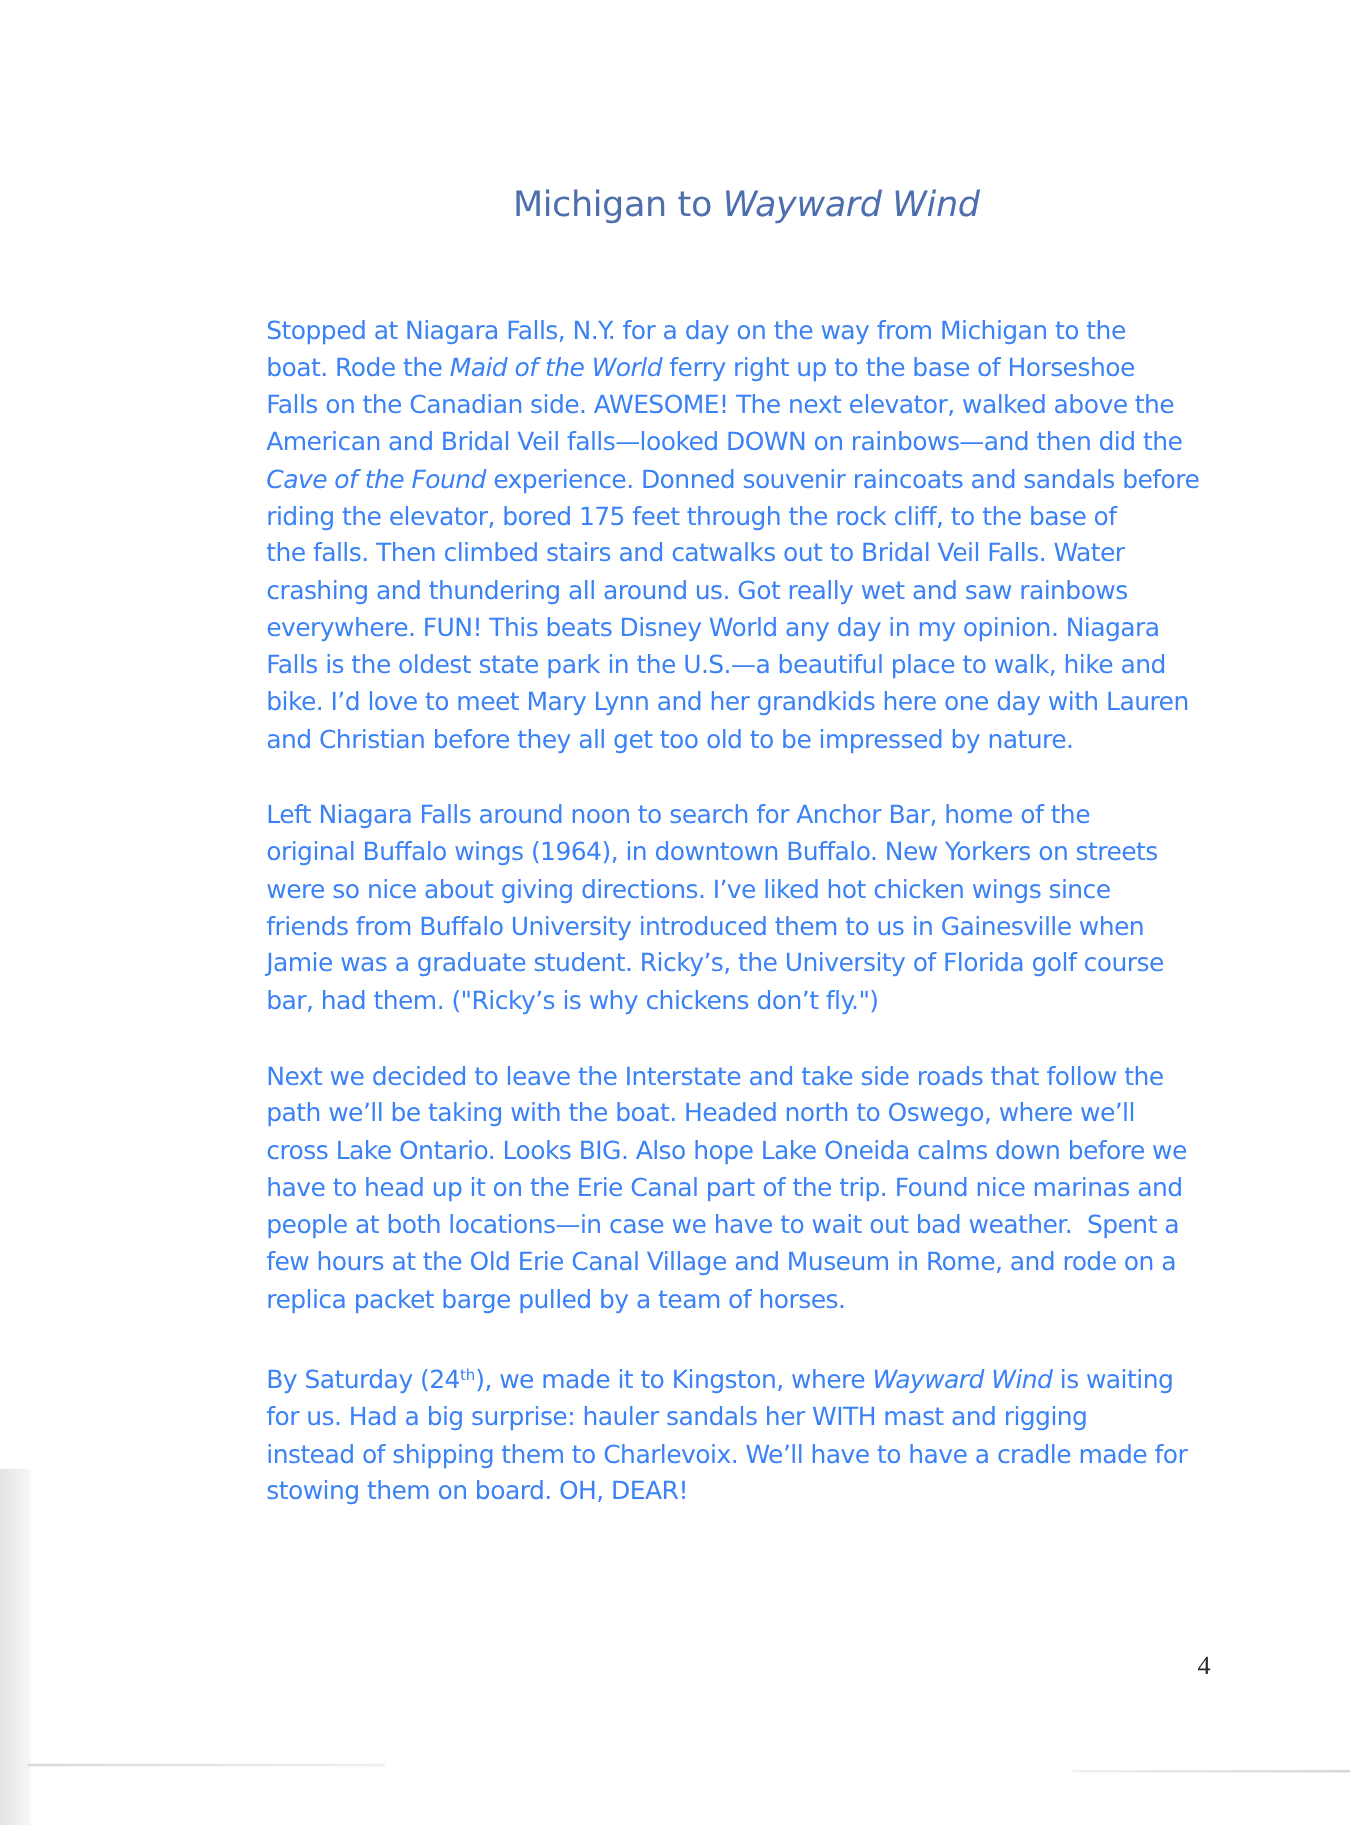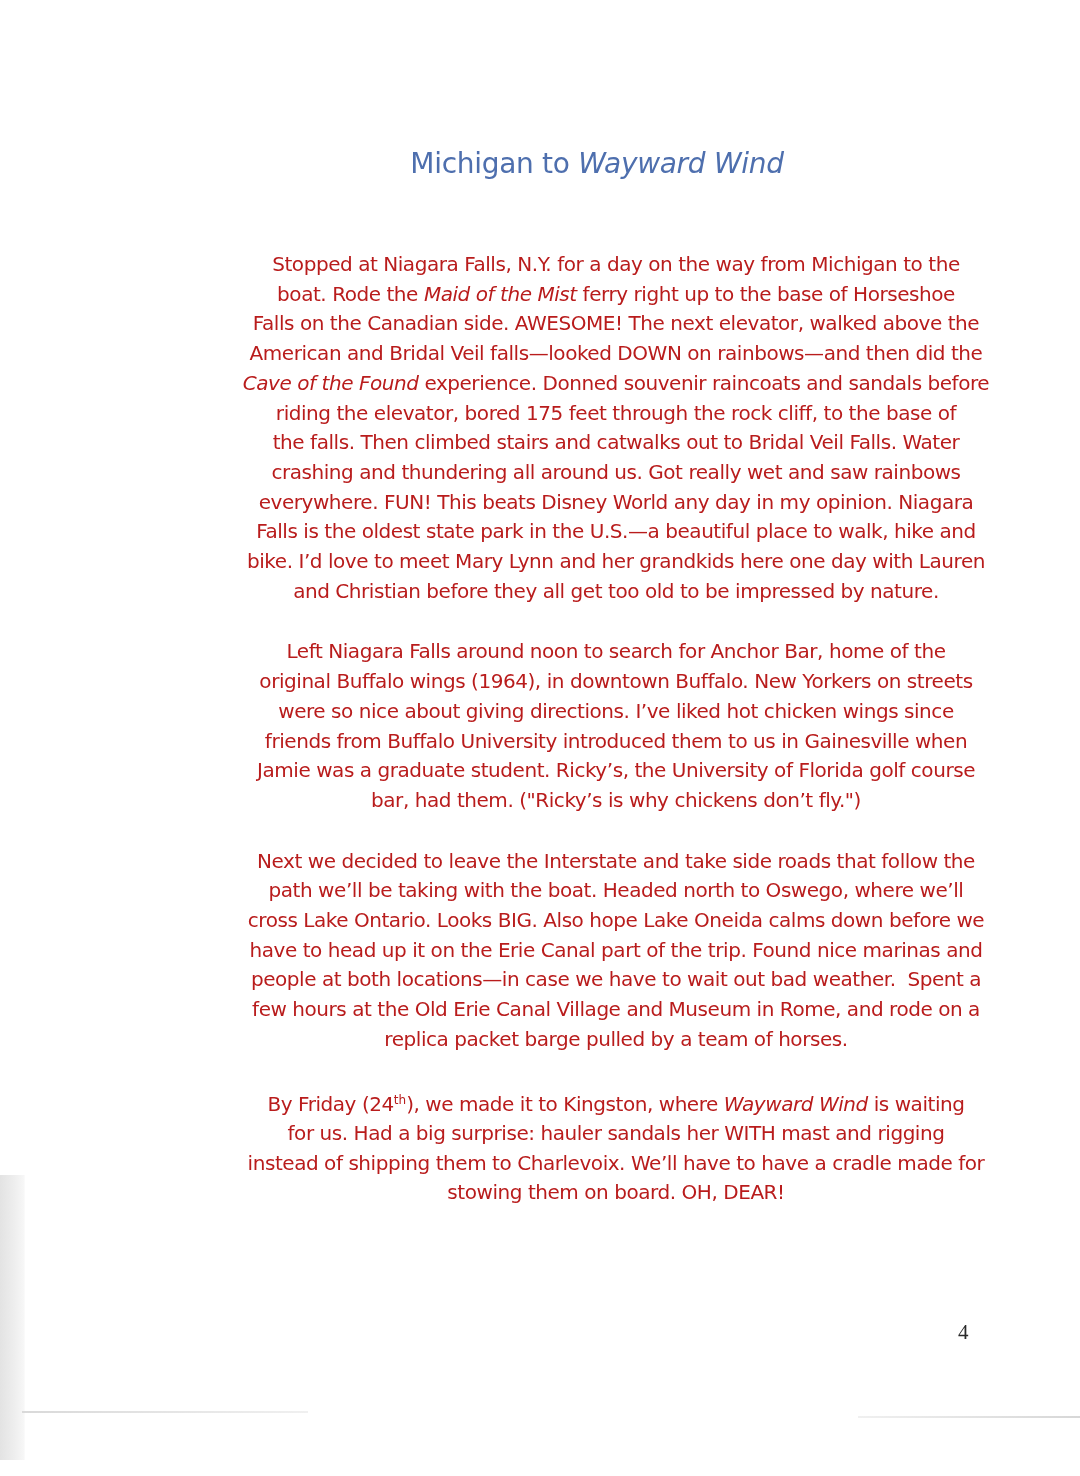--- a/index.html
+++ b/index.html
@@ -44,43 +44,43 @@
 </style>
 </head>
 <body>
 
 <div class="page" style="background: rgb(255, 255, 255);">
 
   <div class="title-block" style="color: rgb(78, 111, 174);">
     <div><span class="seg-n">Michigan to </span><span class="seg-i">Wayward Wind</span></div>
   </div>
 
-  <div class="content" id="paragraphs" style="color: #b91c1c; text-align: center;"><p class="para"><span class="seg-n">Stopped at Niagara Falls, N.Y. for a day on the way from Michigan to the
-boat. Rode the </span><span class="seg-i">Maid of the Mist</span><span class="seg-n"> ferry right up to the base of Horseshoe
+  <div class="content" id="paragraphs" style="color: #3b82f6;"><p class="para"><span class="seg-n">Stopped at Niagara Falls, N.Y. for a day on the way from Michigan to the
+boat. Rode the </span><span class="seg-i">Maid of the World</span><span class="seg-n"> ferry right up to the base of Horseshoe
 Falls on the Canadian side. AWESOME! The next elevator, walked above the
 American and Bridal Veil falls—looked DOWN on rainbows—and then did the
 </span><span class="seg-i">Cave of the Found</span><span class="seg-n"> experience. Donned souvenir raincoats and sandals before
 riding the elevator, bored 175 feet through the rock cliff, to the base of
 the falls. Then climbed stairs and catwalks out to Bridal Veil Falls. Water
 crashing and thundering all around us. Got really wet and saw rainbows
 everywhere. FUN! This beats Disney World any day in my opinion. Niagara
 Falls is the oldest state park in the U.S.—a beautiful place to walk, hike and
 bike. I’d love to meet Mary Lynn and her grandkids here one day with Lauren
 and Christian before they all get too old to be impressed by nature.</span></p><p class="para"><span class="seg-n">Left Niagara Falls around noon to search for Anchor Bar, home of the
 original Buffalo wings (1964), in downtown Buffalo. New Yorkers on streets
 were so nice about giving directions. I’ve liked hot chicken wings since
 friends from Buffalo University introduced them to us in Gainesville when
 Jamie was a graduate student. Ricky’s, the University of Florida golf course
 bar, had them. ("Ricky’s is why chickens don’t fly.")</span></p><p class="para"><span class="seg-n">Next we decided to leave the Interstate and take side roads that follow the
 path we’ll be taking with the boat. Headed north to Oswego, where we’ll
 cross Lake Ontario. Looks BIG. Also hope Lake Oneida calms down before we
 have to head up it on the Erie Canal part of the trip. Found nice marinas and
 people at both locations—in case we have to wait out bad weather.  Spent a
 few hours at the Old Erie Canal Village and Museum in Rome, and rode on a
-replica packet barge pulled by a team of horses.</span></p><p class="para"><span class="seg-n">By Friday (24</span><span class="seg-sup">th</span><span class="seg-n">), we made it to Kingston, where </span><span class="seg-i">Wayward Wind</span><span class="seg-n"> is waiting
+replica packet barge pulled by a team of horses.</span></p><p class="para"><span class="seg-n">By Saturday (24</span><span class="seg-sup">th</span><span class="seg-n">), we made it to Kingston, where </span><span class="seg-i">Wayward Wind</span><span class="seg-n"> is waiting
 for us. Had a big surprise: hauler sandals her WITH mast and rigging
 instead of shipping them to Charlevoix. We’ll have to have a cradle made for
 stowing them on board. OH, DEAR!</span></p></div>
 
   <div class="page-number">4</div>
 
   <div class="artifact-left-strip"></div>
   <div class="artifact-line-left"></div>
   <div class="artifact-line-right"></div>
 

